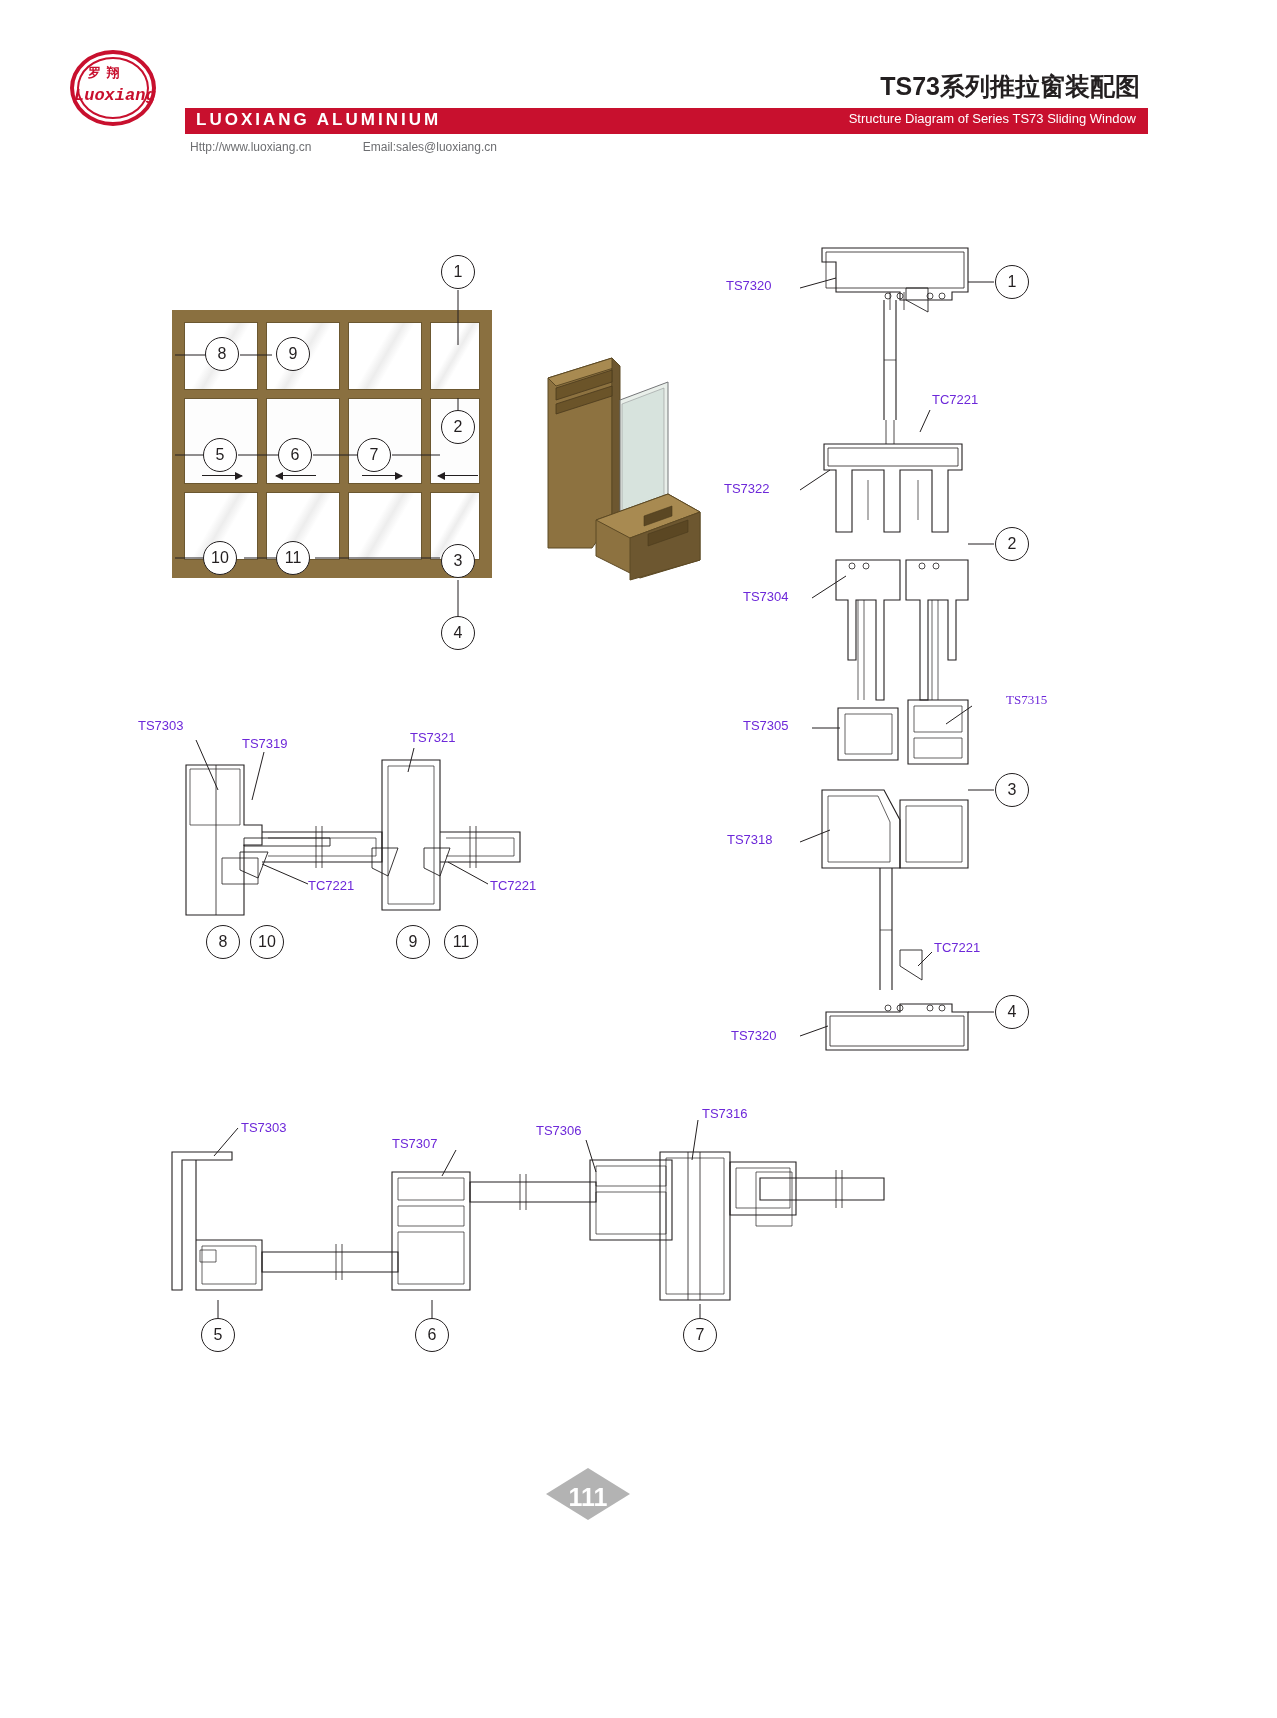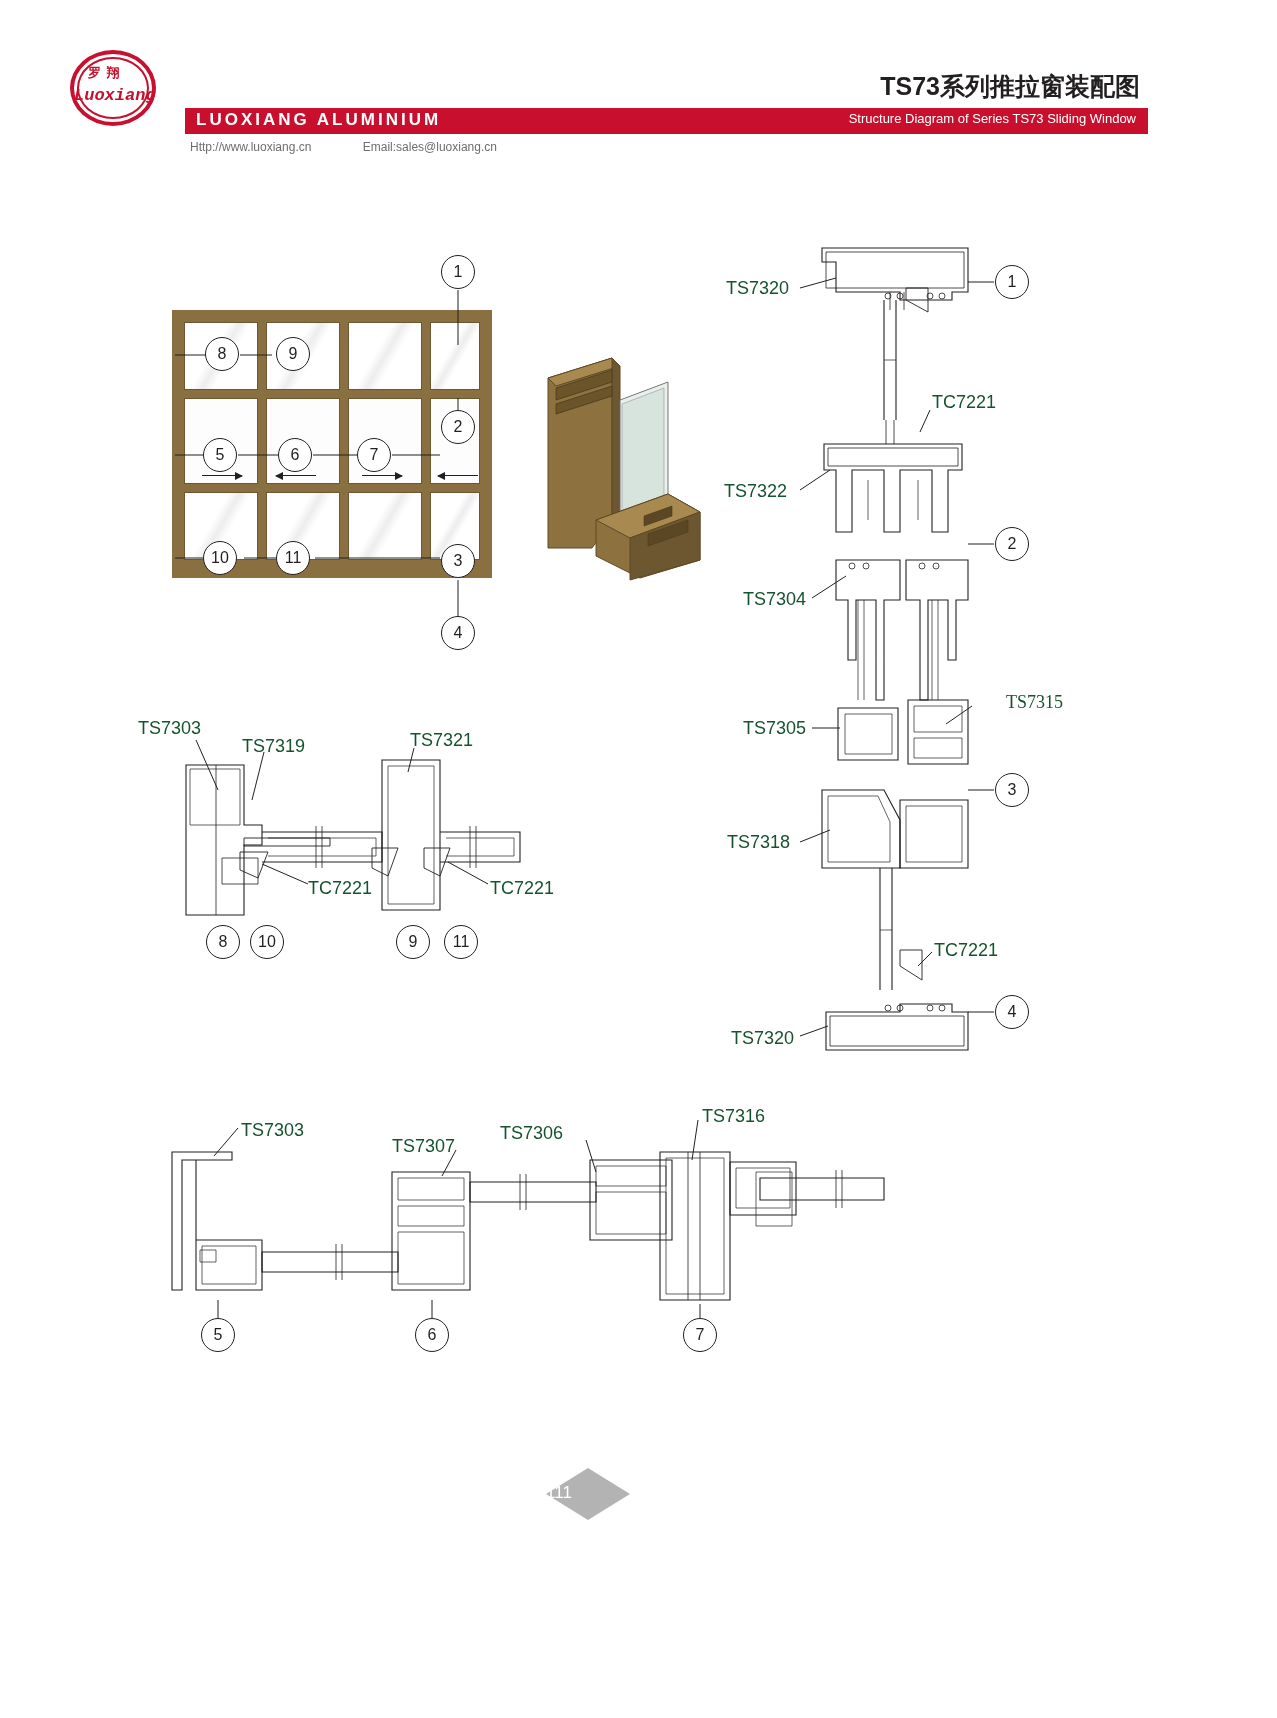--- a/index.html
+++ b/index.html
@@ -19,38 +19,38 @@
   .contact{position:absolute;left:190px;top:140px;font-size:12px;color:#6d6e71;}
   .contact span{margin-right:48px;}
 
   .title-cn{position:absolute;right:8px;top:70px;font-size:25px;font-weight:bold;color:#231f20;text-align:right;width:600px;}
   .title-bar{position:absolute;right:0px;top:108px;width:560px;height:26px;background:#c8102e;}
   .title-en{position:absolute;right:12px;top:111px;font-size:13px;color:#fff;text-align:right;width:540px;}
 
   
   .bub{position:absolute;width:34px;height:34px;border:1.6px solid #231f20;border-radius:50%;background:#fff;
        font-size:16px;display:flex;align-items:center;justify-content:center;box-sizing:border-box;}
-  .lbl{position:absolute;font-size:18px;color:#14532d;white-space:nowrap;}
+  .lbl{position:absolute;font-size:13px;color:#6d28d9;white-space:nowrap;}
   svg{position:absolute;left:0;top:0;overflow:visible;}
 
   
   .elev{position:absolute;left:172px;top:310px;width:320px;height:268px;}
   .frame-outer{position:absolute;left:0;top:0;width:320px;height:268px;background:#8a7040;}
   .glass{position:absolute;background:#fdfdfd;border:1px solid #6b5730;box-sizing:border-box;}
   .glass.shade{background:linear-gradient(120deg,#fff 0%,#fff 40%,#ededed 50%,#fff 60%,#fff 100%);}
 
   .arrow-r,.arrow-l{position:absolute;height:1px;background:#231f20;}
   .arrow-r:after{content:"";position:absolute;right:-1px;top:-3.5px;border-left:8px solid #231f20;border-top:4px solid transparent;border-bottom:4px solid transparent;}
   .arrow-l:after{content:"";position:absolute;left:-1px;top:-3.5px;border-right:8px solid #231f20;border-top:4px solid transparent;border-bottom:4px solid transparent;}
 
   
   .pagenum{position:absolute;left:546px;top:1468px;width:84px;height:52px;}
   .pagenum .dia{position:absolute;left:0;top:0;width:84px;height:52px;background:#b3b3b3;
      clip-path:polygon(50% 0,100% 50%,50% 100%,0 50%);}
-  .pagenum .t{position:absolute;left:0;top:15px;width:84px;font-size:17px;color:#fff;font-weight:normal;}
+  .pagenum .t{position:absolute;left:0;top:15px;width:84px;text-align:center;font-size:25px;color:#fff;font-weight:bold;}
 </style>
 </head>
 <body>
 
 <div class="header">
   <div class="logo-mark">
     <div class="ell"></div>
     <div class="ell2"></div>
     <div class="lx-cn">罗 翔</div>
     <div class="lx-en">Luoxiang</div>
@@ -322,21 +322,21 @@
     <line x1="586" y1="1140" x2="596" y2="1172"></line>
     <line x1="698" y1="1120" x2="692" y2="1160"></line>
     <line x1="218" y1="1300" x2="218" y2="1318"></line>
     <line x1="432" y1="1300" x2="432" y2="1318"></line>
     <line x1="700" y1="1304" x2="700" y2="1318"></line>
   </g>
 </svg>
 
 <div class="lbl" style="left:241px;top:1120px;">TS7303</div>
 <div class="lbl" style="left:392px;top:1136px;">TS7307</div>
-<div class="lbl" style="left:500px;top:1123px;">TS7306</div>
+<div class="lbl" style="left:536px;top:1123px;">TS7306</div>
 <div class="lbl" style="left:702px;top:1106px;">TS7316</div>
 
 <div class="bub" style="left:201px;top:1318px;">5</div>
 <div class="bub" style="left:415px;top:1318px;">6</div>
 <div class="bub" style="left:683px;top:1318px;">7</div>
 
 <div class="pagenum">
   <div class="dia"></div>
   <div class="t">111</div>
 </div>

